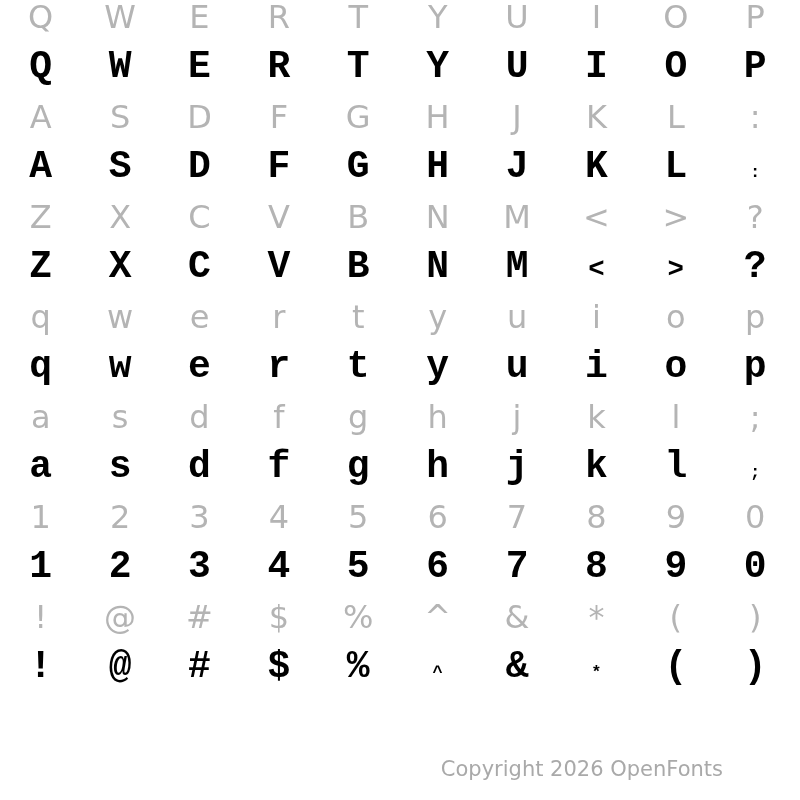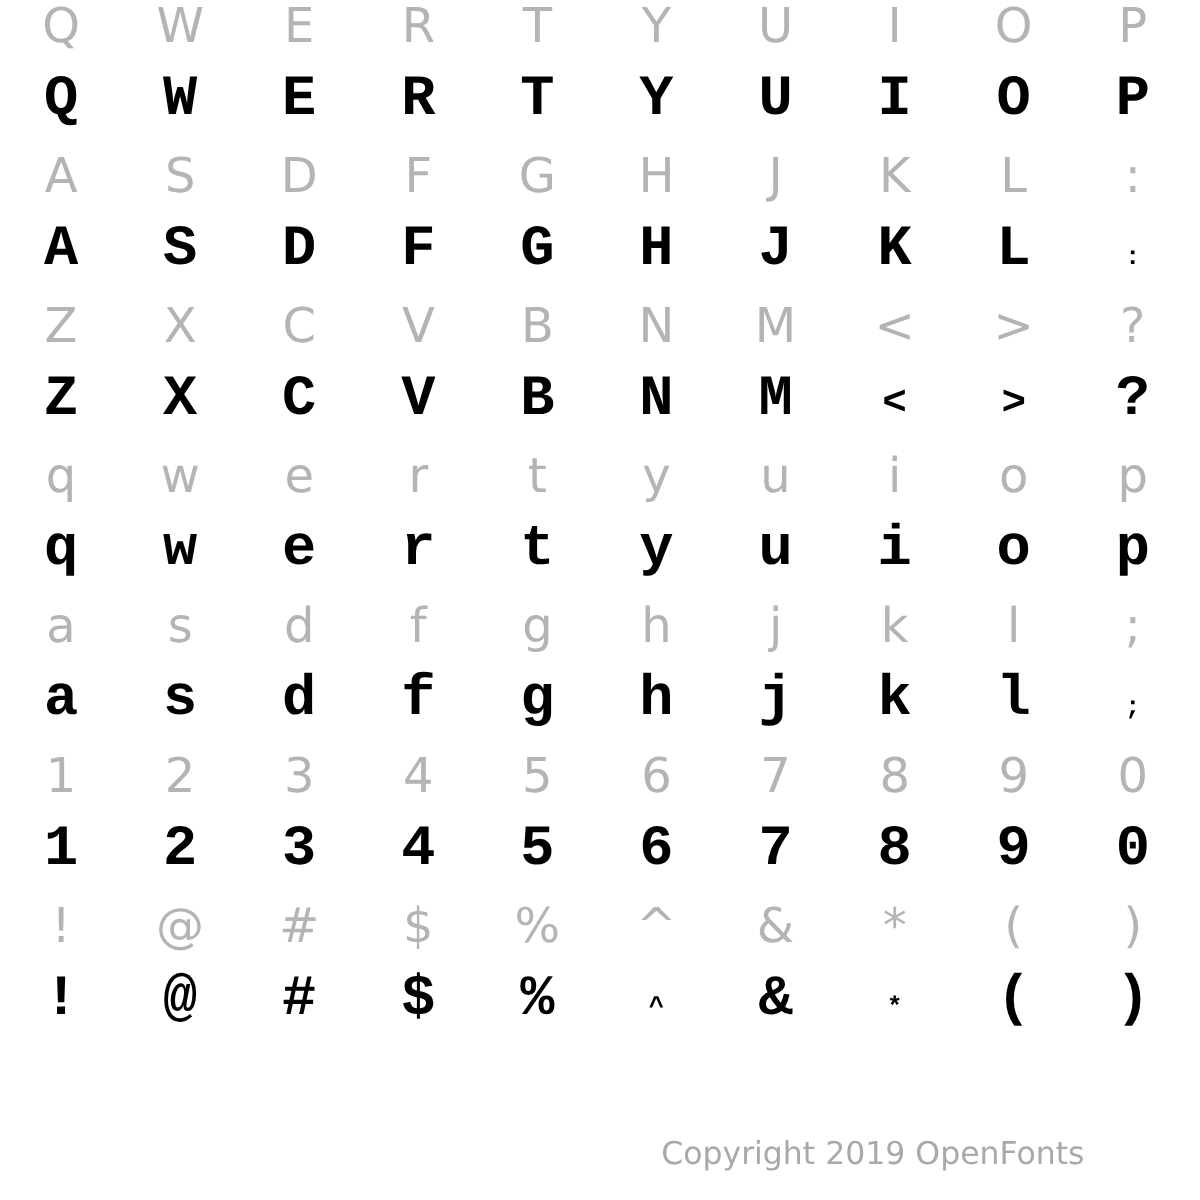--- a/index.html
+++ b/index.html
@@ -69,13 +69,13 @@
     <div class="glyph-row reference" style="color: rgb(180, 180, 180);"><span class="glyph-cell">q</span><span class="glyph-cell">w</span><span class="glyph-cell">e</span><span class="glyph-cell">r</span><span class="glyph-cell">t</span><span class="glyph-cell">y</span><span class="glyph-cell">u</span><span class="glyph-cell">i</span><span class="glyph-cell">o</span><span class="glyph-cell">p</span></div>
     <div class="glyph-row specimen" style="color: rgb(0, 0, 0);"><span class="glyph-cell">q</span><span class="glyph-cell">w</span><span class="glyph-cell">e</span><span class="glyph-cell">r</span><span class="glyph-cell">t</span><span class="glyph-cell">y</span><span class="glyph-cell">u</span><span class="glyph-cell">i</span><span class="glyph-cell">o</span><span class="glyph-cell">p</span></div>
     <div class="glyph-row reference" style="color: rgb(180, 180, 180);"><span class="glyph-cell">a</span><span class="glyph-cell">s</span><span class="glyph-cell">d</span><span class="glyph-cell">f</span><span class="glyph-cell">g</span><span class="glyph-cell">h</span><span class="glyph-cell">j</span><span class="glyph-cell">k</span><span class="glyph-cell">l</span><span class="glyph-cell">;</span></div>
     <div class="glyph-row specimen" style="color: rgb(0, 0, 0);"><span class="glyph-cell">a</span><span class="glyph-cell">s</span><span class="glyph-cell">d</span><span class="glyph-cell">f</span><span class="glyph-cell">g</span><span class="glyph-cell">h</span><span class="glyph-cell">j</span><span class="glyph-cell">k</span><span class="glyph-cell">l</span><span class="glyph-cell small">;</span></div>
     <div class="glyph-row reference" style="color: rgb(180, 180, 180);"><span class="glyph-cell">1</span><span class="glyph-cell">2</span><span class="glyph-cell">3</span><span class="glyph-cell">4</span><span class="glyph-cell">5</span><span class="glyph-cell">6</span><span class="glyph-cell">7</span><span class="glyph-cell">8</span><span class="glyph-cell">9</span><span class="glyph-cell">0</span></div>
     <div class="glyph-row specimen" style="color: rgb(0, 0, 0);"><span class="glyph-cell">1</span><span class="glyph-cell">2</span><span class="glyph-cell">3</span><span class="glyph-cell">4</span><span class="glyph-cell">5</span><span class="glyph-cell">6</span><span class="glyph-cell">7</span><span class="glyph-cell">8</span><span class="glyph-cell">9</span><span class="glyph-cell">0</span></div>
     <div class="glyph-row reference" style="color: rgb(180, 180, 180);"><span class="glyph-cell">!</span><span class="glyph-cell">@</span><span class="glyph-cell">#</span><span class="glyph-cell">$</span><span class="glyph-cell">%</span><span class="glyph-cell">^</span><span class="glyph-cell">&amp;</span><span class="glyph-cell">*</span><span class="glyph-cell">(</span><span class="glyph-cell">)</span></div>
     <div class="glyph-row specimen" style="color: rgb(0, 0, 0);"><span class="glyph-cell">!</span><span class="glyph-cell">@</span><span class="glyph-cell">#</span><span class="glyph-cell">$</span><span class="glyph-cell">%</span><span class="glyph-cell small">^</span><span class="glyph-cell">&amp;</span><span class="glyph-cell small">*</span><span class="glyph-cell">(</span><span class="glyph-cell">)</span></div>
   </div>
 
-<div class="copyright" style="color: rgb(169, 169, 169);">Copyright 2019 OpenFonts</div>
+<div class="copyright" style="color: rgb(169, 169, 169);">Copyright 2026 OpenFonts</div>
 
 </body></html>

